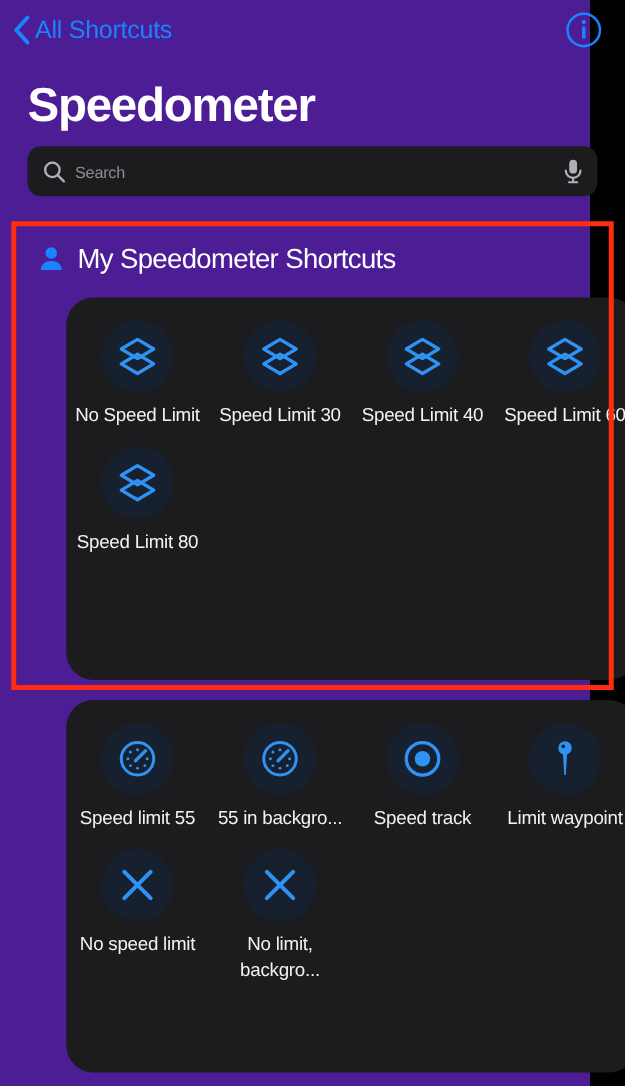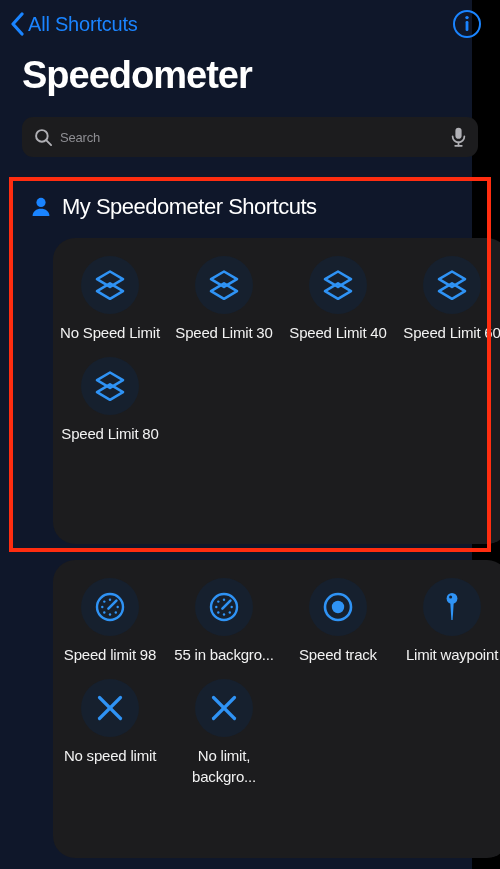--- a/index.html
+++ b/index.html
@@ -9,21 +9,21 @@
     height: 869px;
     background: #000000;
     font-family: "Liberation Sans", sans-serif;
     overflow: hidden;
   }
 
   .phone {
     position: relative;
     width: 472px;
     height: 869px;
-    background: #0f172a;
+    background: #4c1d95;
   }
 
   
   .navbar {
     position: absolute;
     top: 0; left: 0;
     width: 500px;
     height: 48px;
     display: flex;
     align-items: center;
@@ -50,21 +50,21 @@
   }
   .info-button {
     width: 30px;
     height: 30px;
     cursor: pointer;
   }
 
   
   .page-title {
     position: absolute;
-    top: 52px;
+    top: 62px;
     left: 22px;
     font-size: 38px;
     font-weight: bold;
     color: #ffffff;
     letter-spacing: -1.0px;
     line-height: 46px;
   }
 
   
   .search-bar {
@@ -272,21 +272,21 @@
       <path d="M14.4 17.6 L22.4 9.6" stroke="#2f93f5" stroke-width="2.6" stroke-linecap="round"></path>
       <circle cx="8.3" cy="16" r="1.2" fill="#2f93f5"></circle>
       <circle cx="10.3" cy="10.6" r="1.2" fill="#2f93f5"></circle>
       <circle cx="16" cy="8.7" r="1.2" fill="#2f93f5"></circle>
       <circle cx="23.7" cy="16" r="1.2" fill="#2f93f5"></circle>
       <circle cx="21.8" cy="21.5" r="1.2" fill="#2f93f5"></circle>
       <circle cx="16" cy="23.5" r="1.2" fill="#2f93f5"></circle>
       <circle cx="10.3" cy="21.5" r="1.2" fill="#2f93f5"></circle>
     </svg>
           </div>
-          <div class="tile-label">Speed limit 98</div>
+          <div class="tile-label">Speed limit 55</div>
         </div>
         <div class="tile">
           <div class="tile-icon-wrap">
             <svg width="32" height="32" viewBox="0 0 32 32">
       <circle cx="16" cy="16" r="13" fill="none" stroke="#2f93f5" stroke-width="2.4"></circle>
       <path d="M14.4 17.6 L22.4 9.6" stroke="#2f93f5" stroke-width="2.6" stroke-linecap="round"></path>
       <circle cx="8.3" cy="16" r="1.2" fill="#2f93f5"></circle>
       <circle cx="10.3" cy="10.6" r="1.2" fill="#2f93f5"></circle>
       <circle cx="16" cy="8.7" r="1.2" fill="#2f93f5"></circle>
       <circle cx="23.7" cy="16" r="1.2" fill="#2f93f5"></circle>

